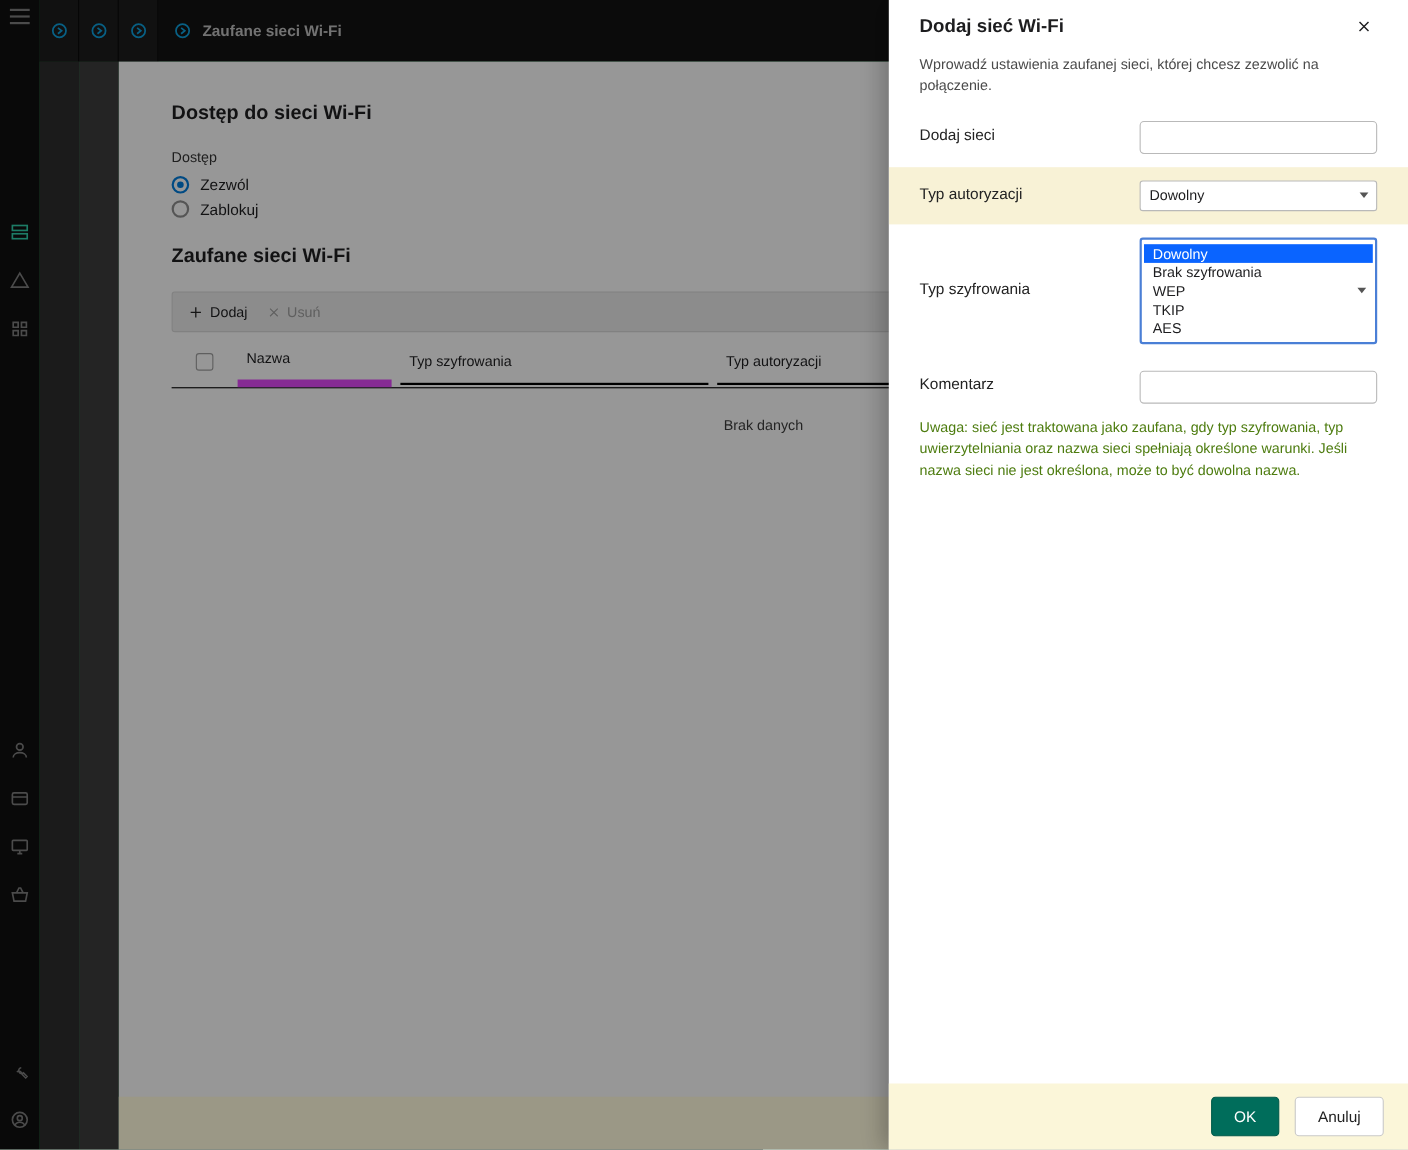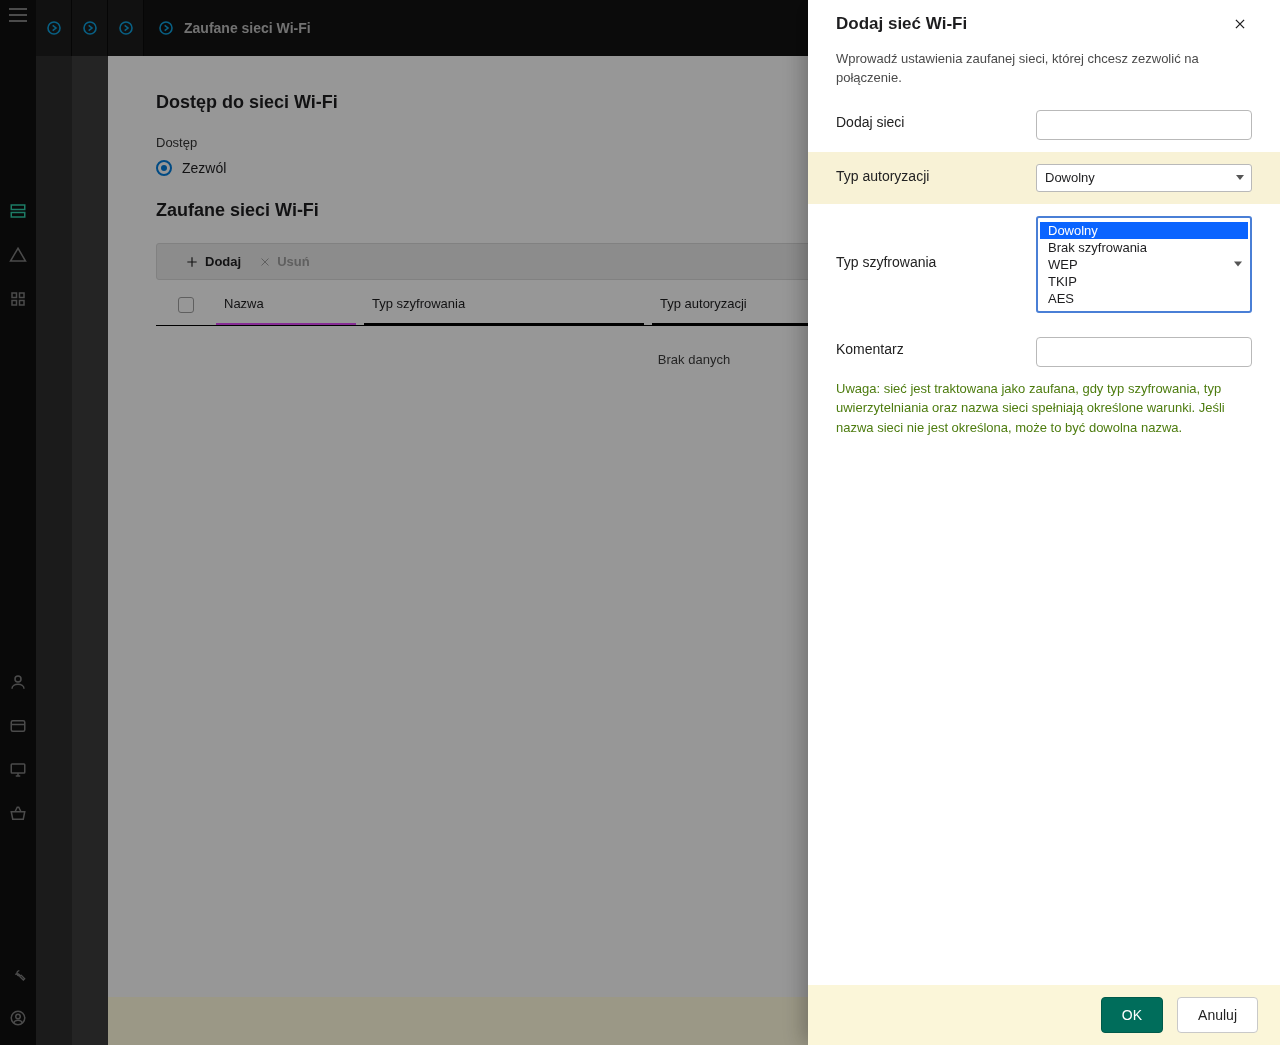--- a/index.html
+++ b/index.html
@@ -61,30 +61,29 @@
   .content h2 { font-size: 18px; font-weight: 700; color:#1d1d1f; margin-bottom: 22px; }
   .subhead { font-size: 13px; color:#333; margin-bottom: 10px; }
   .radio-list { display:flex; flex-direction:column; gap: 6px; margin-bottom: 12px; }
   .radio-row { display:flex; align-items:flex-start; gap: 10px; }
   .radio { width:16px; height:16px; border-radius:50%; border:2px solid #8a8a8a; display:inline-block; position:relative; }
   .radio.checked { border-color:#0078d4; }
   .radio.checked::after { content:""; position:absolute; inset:3px; background:#0078d4; border-radius:50%; }
   .toolbar {
     display:flex; align-items:center; gap: 18px;
     background:#e3e3e3; border:1px solid #d0d0d0;
-    padding: 10px 28px; border-radius:3px;
+    padding: 10px 14px; border-radius:3px;
     margin-top: 8px;
-    font-weight: bold;
   }
   .tb-btn { display:flex; align-items:center; gap:6px; font-size:13px; }
   .tb-btn.disabled { color:#9a9a9a; }
   .table-head { display:flex; align-items:center; border-bottom:1px solid #000; margin-top: 4px; }
   .th { padding: 12px 8px; font-size:13px; }
   .th.chk { width:60px; display:flex; justify-content:center; }
-  .th.nz { width:140px; border-bottom:2px solid #d946ef; margin-right:8px; }
+  .th.nz { width:140px; border-bottom:7px solid #d946ef; margin-right:8px; }
   .th.enc { width:280px; border-bottom:2px solid #000; margin-right:8px; }
   .th.auth { flex:1; border-bottom:2px solid #000; }
   .chkbox { width:16px; height:16px; border:1.5px solid #9a9a9a; border-radius:3px; display:inline-block; }
   .no-data { text-align:center; padding: 26px 0; color:#3a3a3a; font-size:13px; }
 
   .bottom-strip { height: 48px; background:#fbf6d9; position:absolute; left:0; right:0; bottom:0; }
 
   
   .dim {
     position: fixed; inset: 0;
@@ -274,20 +273,24 @@
       <div class="side-spacer"></div>
       <div class="side-spacer2"></div>
       <div class="content">
         <h2>Dostęp do sieci Wi-Fi</h2>
         <div class="subhead">Dostęp</div>
         <div class="radio-list">
           <label class="radio-row">
             <span class="radio checked"></span>
             <span>Zezwól</span>
           </label>
+          <label class="radio-row">
+            <span class="radio"></span>
+            <span>Zablokuj</span>
+          </label>
         </div>
 
         <h2 style="margin-top:24px">Zaufane sieci Wi-Fi</h2>
 
         <div class="toolbar">
           <div class="tb-btn">
             <svg width="14" height="14" viewBox="0 0 24 24" fill="none" stroke="#222" stroke-width="2">
                 <path d="M12 4v16M4 12h16"></path>
               </svg>
             <span>Dodaj</span>

